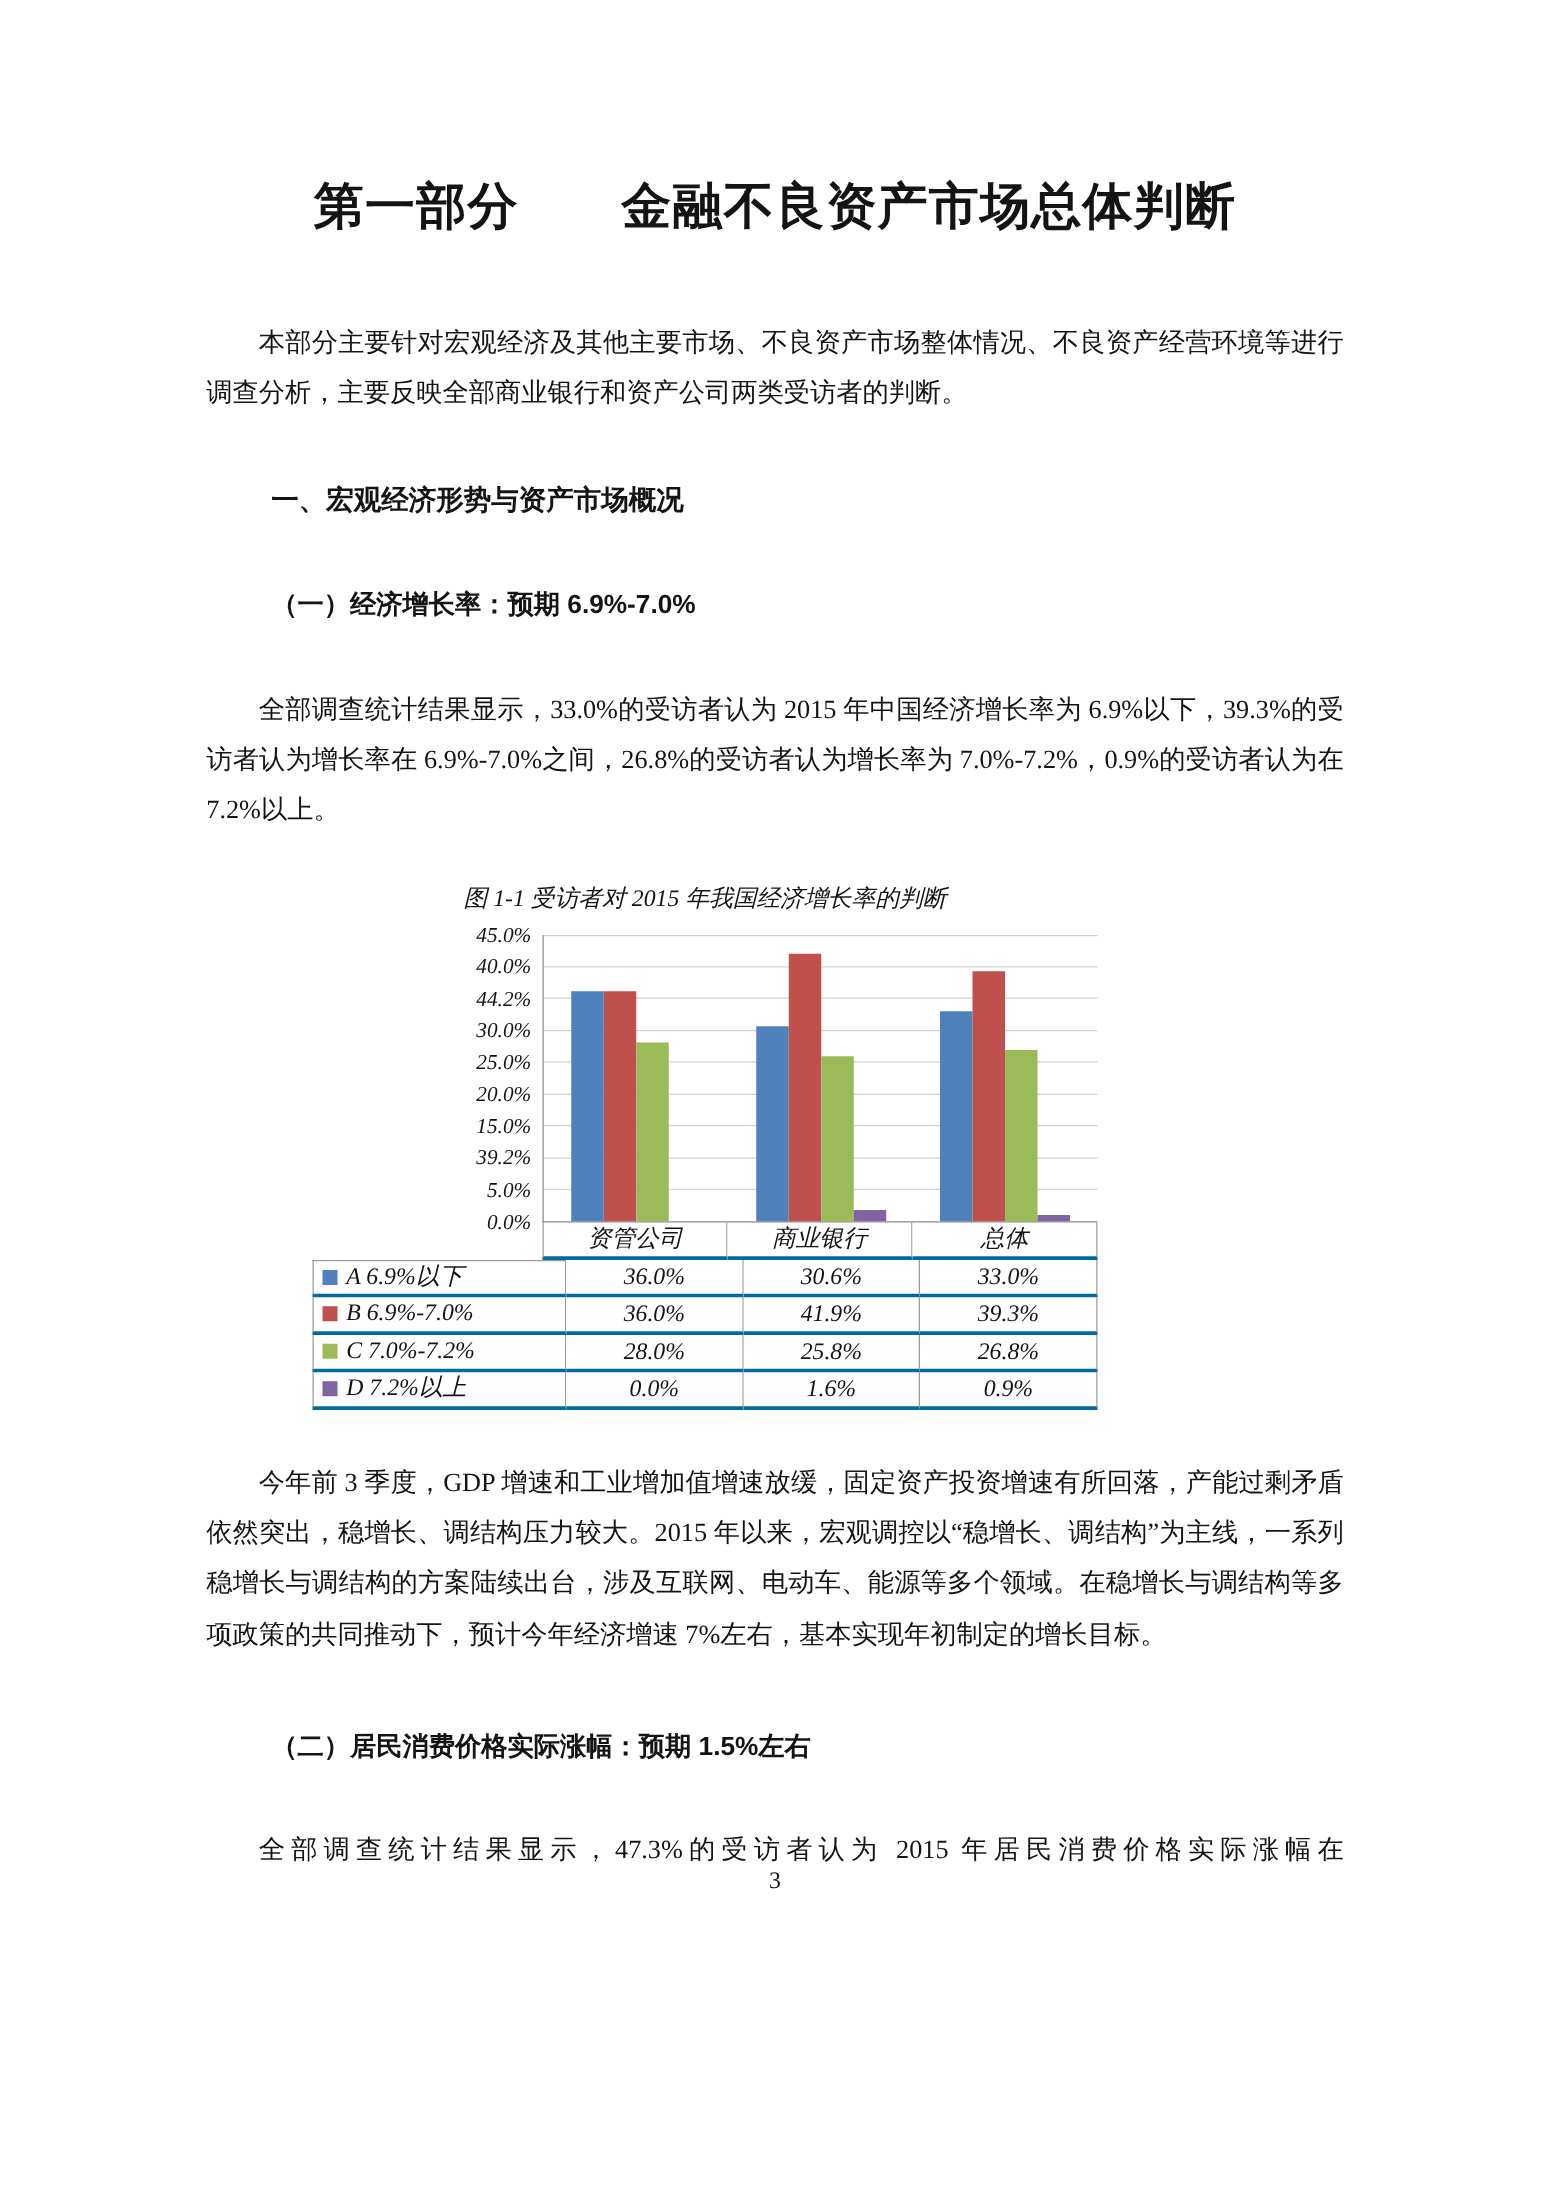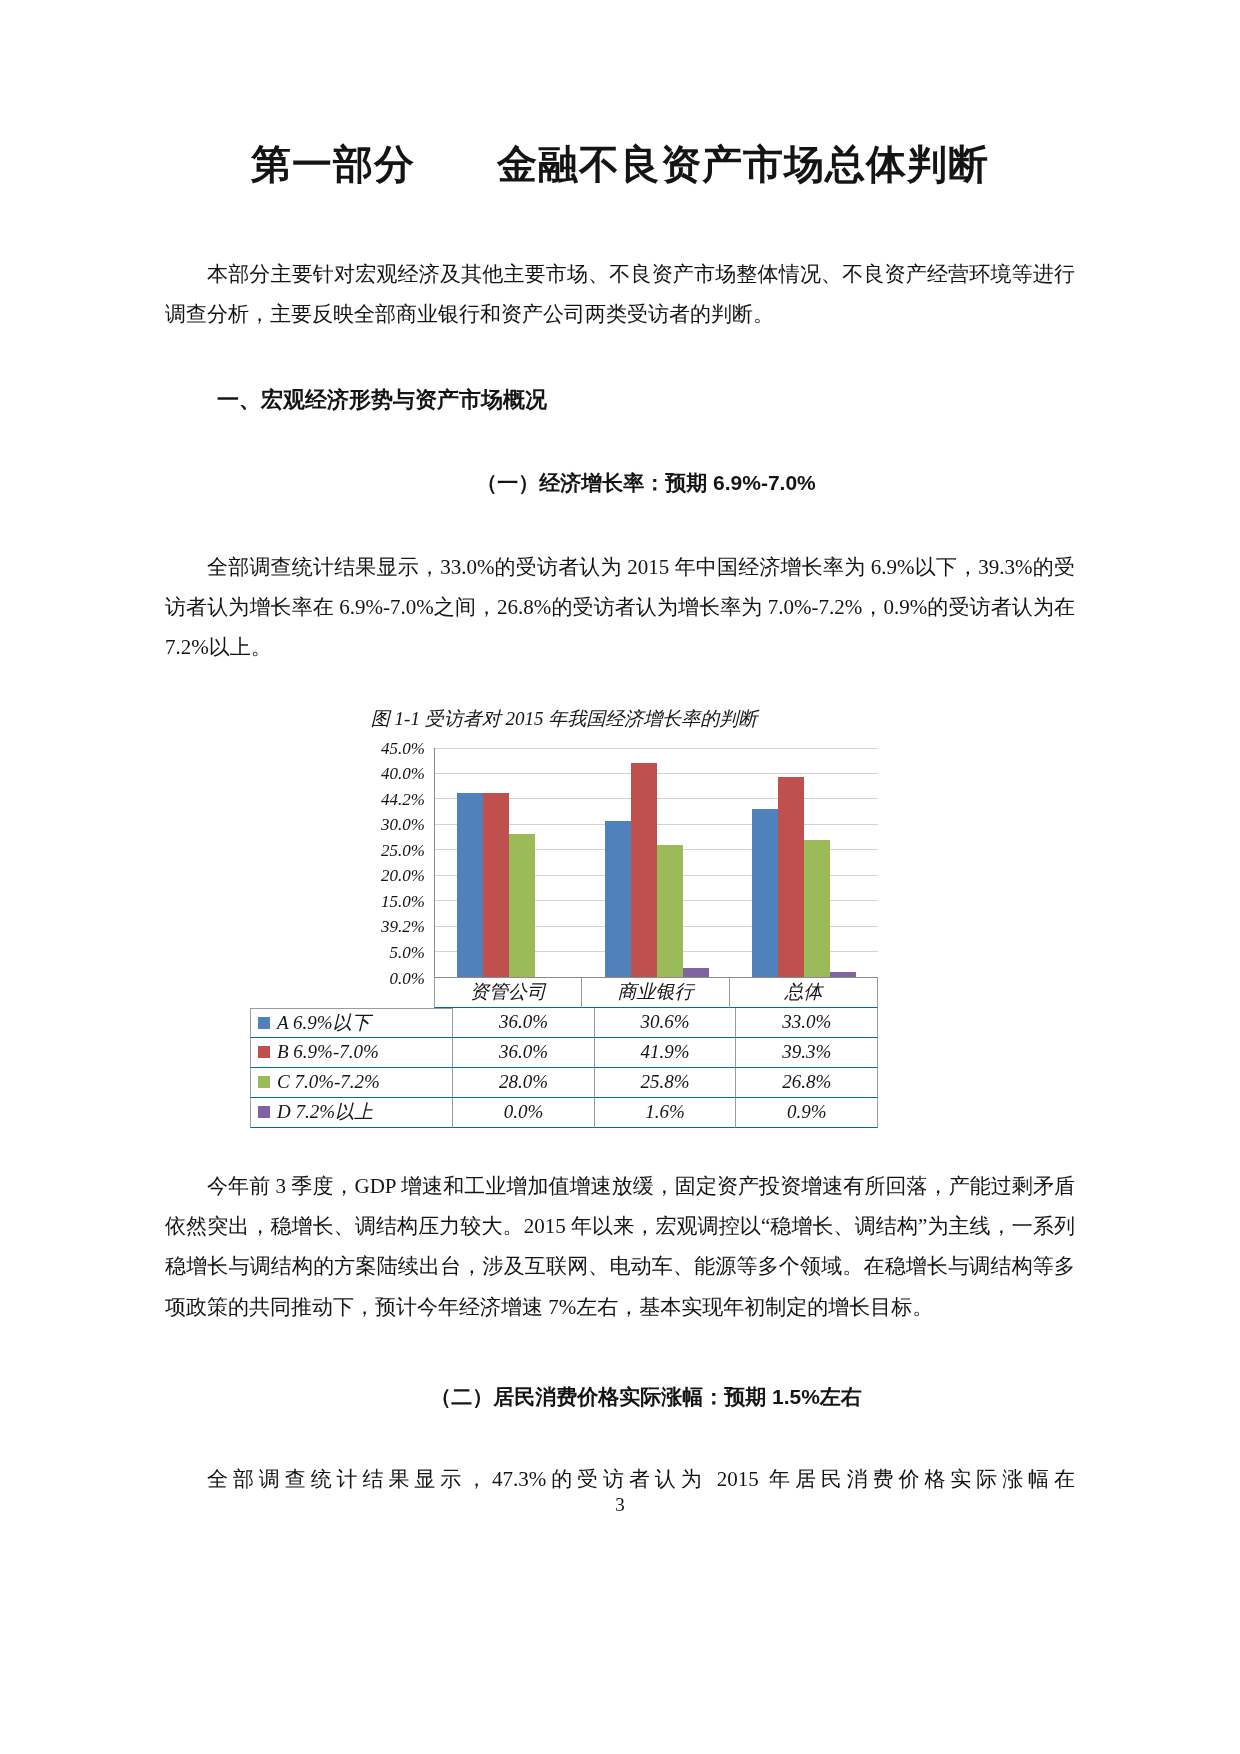--- a/index.html
+++ b/index.html
@@ -21,21 +21,21 @@
     font-family:"Liberation Serif","DejaVu Serif",serif;letter-spacing:1px;
   }
   .para{font-size:21px;line-height:1.92;text-align:justify;text-indent:2em;margin:0;}
   .intro{margin-top:62px;}
   .sec-heading{
     font-family:"Liberation Sans","DejaVu Sans",sans-serif;
     font-size:22px;font-weight:bold;margin:50px 0 0 52px;
   }
   .sub-heading{
     font-family:"Liberation Sans","DejaVu Sans",sans-serif;
-    font-size:21px;font-weight:bold;margin:54px 0 0 52px;text-align:center;
+    font-size:21px;font-weight:bold;margin:54px 0 0 52px;
   }
   .para1{margin-top:50px;}
   
   .figure{width:628px;margin:38px 0 0 85px;font-style:italic;}
   .fig-caption{text-align:center;font-size:19px;margin-bottom:16px;}
   .chart-row{display:flex;height:230px;}
   .y-axis{width:184px;position:relative;font-size:17px;}
   .ytick{position:absolute;right:9px;transform:translateY(50%);line-height:1;white-space:nowrap;}
   .plot{
     width:444px;position:relative;box-sizing:border-box;
@@ -43,21 +43,21 @@
   }
   .gridline{position:absolute;left:0;right:0;height:0;border-top:1px solid #d2d2d2;z-index:0;}
   .bar-groups{position:absolute;left:0;right:0;top:0;bottom:0;display:flex;z-index:1;}
   .bar-group{flex:1 1 0;display:flex;align-items:flex-end;justify-content:center;}
   .bar{width:26px;}
   
   .dtable{font-size:19px;}
   .trow{display:flex;}
   .tspacer{width:184px;height:30px;}
   .tcell{
-    box-sizing:border-box;border-right:1px solid #9b9b9b;border-bottom:1px solid #0369a1;
+    box-sizing:border-box;border-right:1px solid #9b9b9b;border-bottom:3px solid #0369a1;
     height:30px;line-height:28px;text-align:center;background:#fff;
   }
   .catcell{width:148px;}
   .catcell.first{border-left:1px solid #9b9b9b;}
   .legendcell{
     width:212px;display:flex;align-items:center;padding-left:7px;text-align:left;
     border-left:1px solid #9b9b9b;
   }
   .legendcell.top{border-top:1px solid #9b9b9b;}
   .swatch{width:12px;height:12px;margin-right:7px;flex:0 0 auto;}

